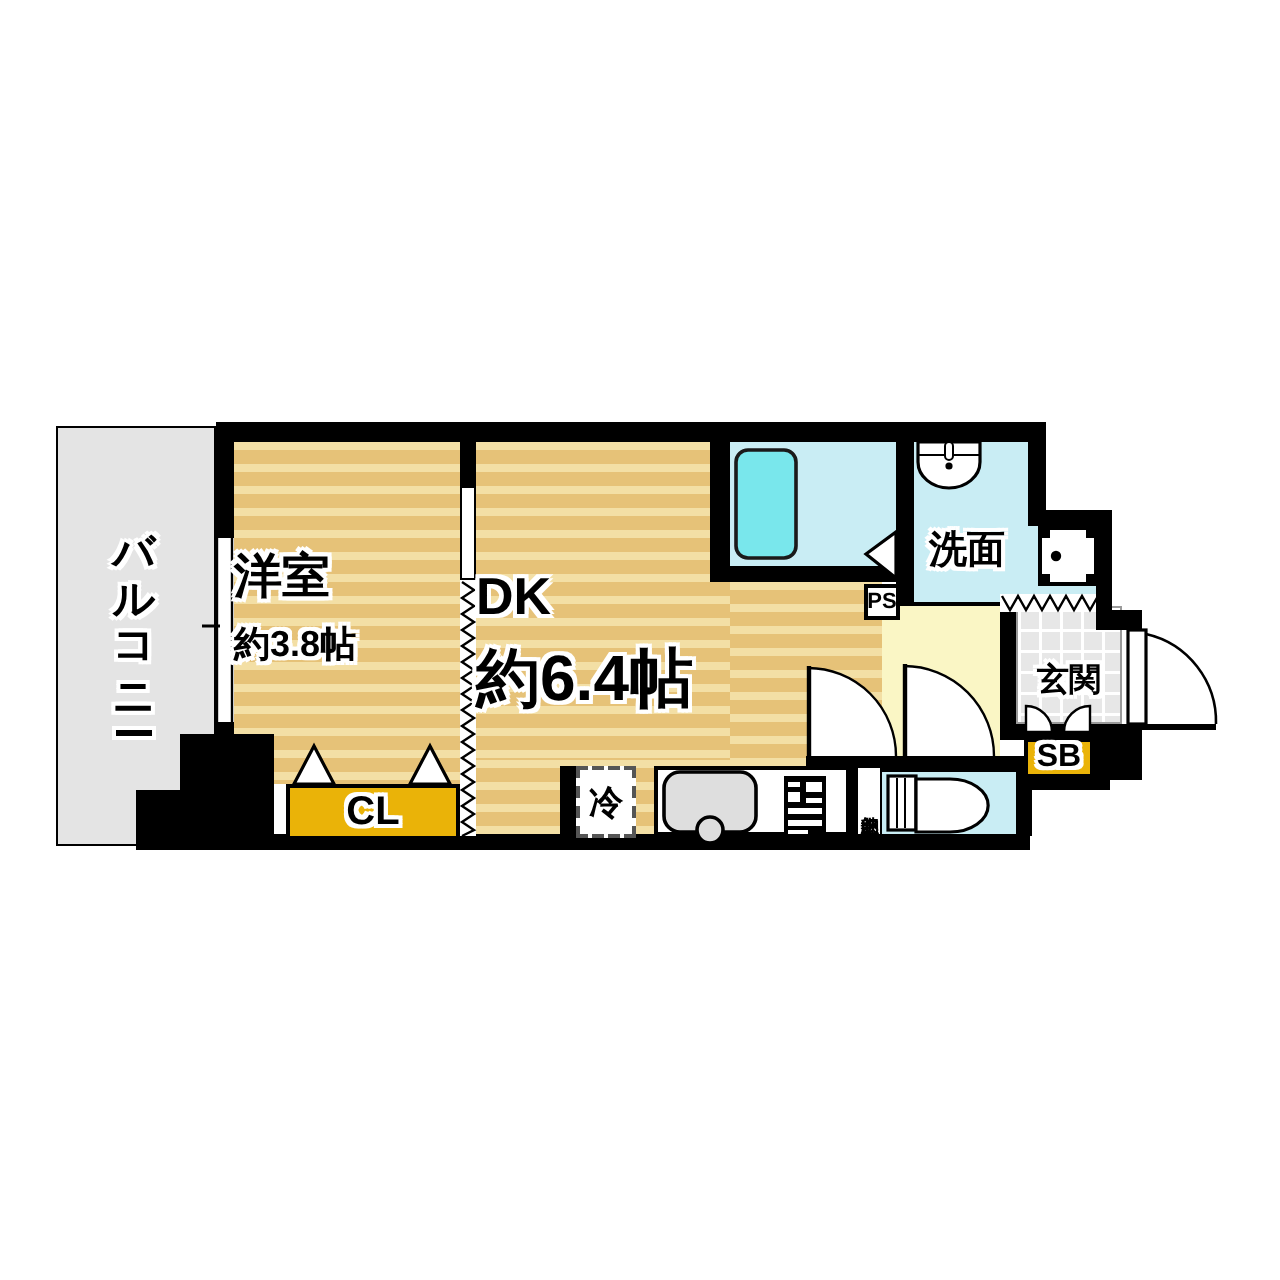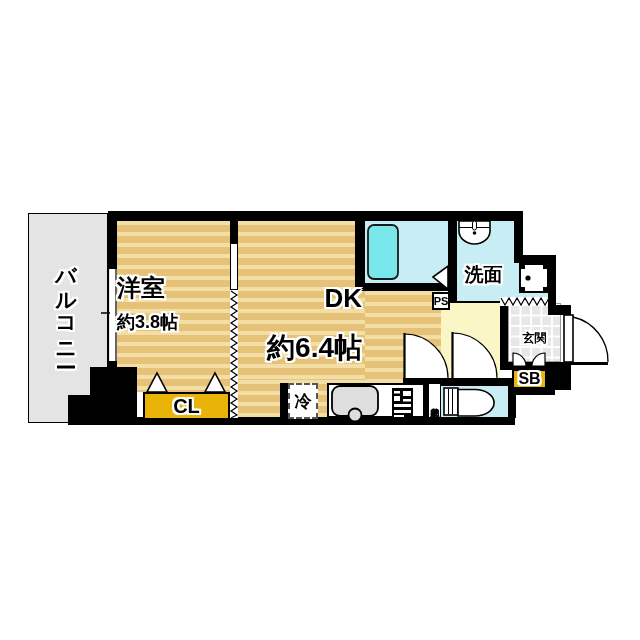--- a/index.html
+++ b/index.html
@@ -174,22 +174,22 @@
     </g>
   </svg>
 
   <div class="abs lblayer vtext lbl" style="left:52px;top:252px;height:150px;font-size:21px;letter-spacing:2px;">バルコニー</div>
 
   <div class="abs lblayer" style="left:117px;top:272px;width:113px;text-align:left;">
     <div class="lbl" style="font-size:24px;">洋室</div>
     <div class="lbl" style="font-size:18px;margin-top:6px;">約3.8帖</div>
   </div>
 
-  <div class="abs lblayer" style="left:238px;top:283px;width:124px;text-align:right;">
+  <div class="abs lblayer" style="left:238px;top:283px;width:124px;text-align:left;">
     <div class="lbl" style="font-size:26px;">DK</div>
-    <div class="lbl" style="font-size:28px;margin-top:15px;">約6.4帖</div>
+    <div class="lbl" style="font-size:32px;margin-top:4px;">約6.4帖</div>
   </div>
 
   <div class="abs lblayer lbl" style="left:455px;top:262px;width:57px;text-align:center;font-size:19px;">洗面</div>
 
-  <div class="abs lblayer lbl" style="left:508px;top:330px;width:53px;text-align:center;font-size:12px;">玄関</div>
+  <div class="abs lblayer lbl" style="left:508px;top:330px;width:53px;text-align:center;font-size:16px;">玄関</div>
 
 </div>
 
 </body></html>

